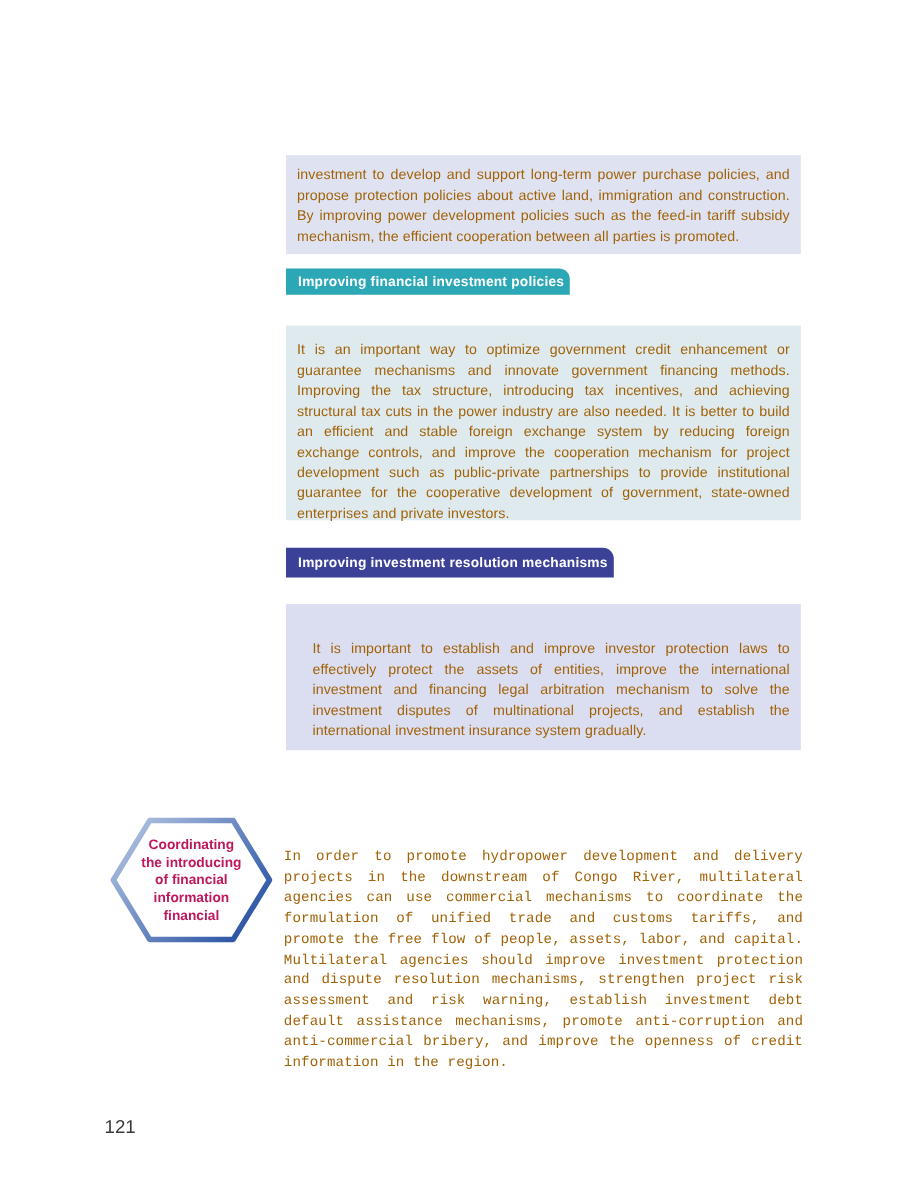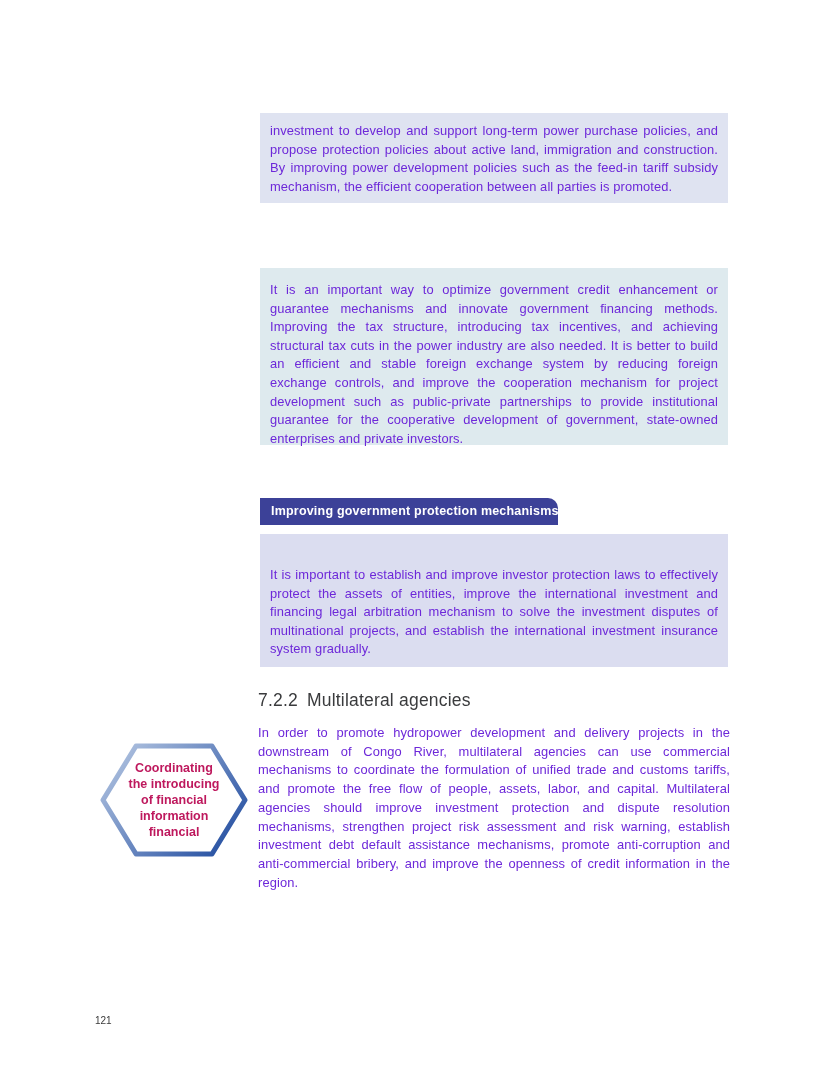--- a/index.html
+++ b/index.html
@@ -11,22 +11,23 @@
     width: 831px;
     height: 1092px;
     background: #ffffff;
     overflow: hidden;
   }
 
   .body-text {
     font-size: 12.9px;
     line-height: 18.6px;
     letter-spacing: 0.1px;
-    color: #6d28d9;
+    color: #a16207;
     text-align: justify;
+    margin-top: 28px;
   }
 
   .intro-block {
     position: absolute;
     left: 260px; top: 113px;
     width: 468px; height: 90px;
     background: #dfe3f1;
     padding: 9px 10px 0 10px;
   }
 
@@ -58,23 +59,23 @@
     left: 260px;
     width: 468px;
     z-index: 1;
   }
   .callout-body.teal {
     top: 268px; height: 177px;
     background: #deeaee;
     padding: 13px 10px 0 10px;
   }
   .callout-body.indigo {
-    top: 534px; height: 133px;
+    top: 521px; height: 133px;
     background: #dbddf0;
-    padding: 32px 10px 0 10px;
+    padding: 32px 10px 0 24px;
   }
 
   .subsection-heading {
     position: absolute;
     left: 258px; top: 690px;
     font-size: 17.5px;
     color: #3a3b3d;
     letter-spacing: 0.2px;
   }
   .subsection-heading .num { margin-right: 9px; }
@@ -95,48 +96,47 @@
     font-size: 12.5px;
     font-weight: bold;
     line-height: 16px;
     color: #be185d;
     text-align: center;
   }
   .hexagon-label span { display: block; }
 
   .main-paragraph {
     position: absolute;
-    left: 258px; top: 724px;
+    left: 258px; top: 742px;
     width: 472px;
     font-size: 12.9px;
     line-height: 18.7px;
+    font-family: Liberation Mono, monospace;
   }
 
   .page-number {
     position: absolute;
     left: 95px; top: 1015px;
-    font-size: 10px;
+    font-size: 17px;
     color: #3a3a3a;
   }
 </style>
 </head>
 <body>
 
 <div class="page">
 
   <div class="intro-block body-text">investment to develop and support long-term power purchase policies, and propose protection policies about active land, immigration and construction. By improving power development policies such as the feed-in tariff subsidy mechanism, the efficient cooperation between all parties is promoted.</div>
 
+  <div class="callout-header teal">Improving financial investment policies</div>
   <div class="callout-body teal body-text">It is an important way to optimize government credit enhancement or guarantee mechanisms and innovate government financing methods. Improving the tax structure, introducing tax incentives, and achieving structural tax cuts in the power industry are also needed. It is better to build an efficient and stable foreign exchange system by reducing foreign exchange controls, and improve the cooperation mechanism for project development such as public-private partnerships to provide institutional guarantee for the cooperative development of government, state-owned enterprises and private investors.</div>
 
-  <div class="callout-header indigo">Improving government protection mechanisms</div>
+  <div class="callout-header indigo">Improving investment resolution mechanisms</div>
   <div class="callout-body indigo body-text">It is important to establish and improve investor protection laws to effectively protect the assets of entities, improve the international investment and financing legal arbitration mechanism to solve the investment disputes of multinational projects, and establish the international investment insurance system gradually.</div>
 
-  <div class="subsection-heading">
-    <span class="num">7.2.2</span><span>Multilateral agencies</span>
-  </div>
 
   <div class="hexagon-wrap">
     <svg width="148" height="116" viewBox="0 0 148 116">
       <defs>
         <linearGradient id="hexGrad" x1="0" y1="0" x2="1" y2="0.7">
           <stop offset="0" stop-color="#b9cae4"></stop>
           <stop offset="1" stop-color="#2d56a5"></stop>
         </linearGradient>
       </defs>
       <polygon points="3,58 36,4 112,4 145,58 112,112 36,112" fill="#ffffff" stroke="url(#hexGrad)" stroke-width="5" stroke-linejoin="round"></polygon>

